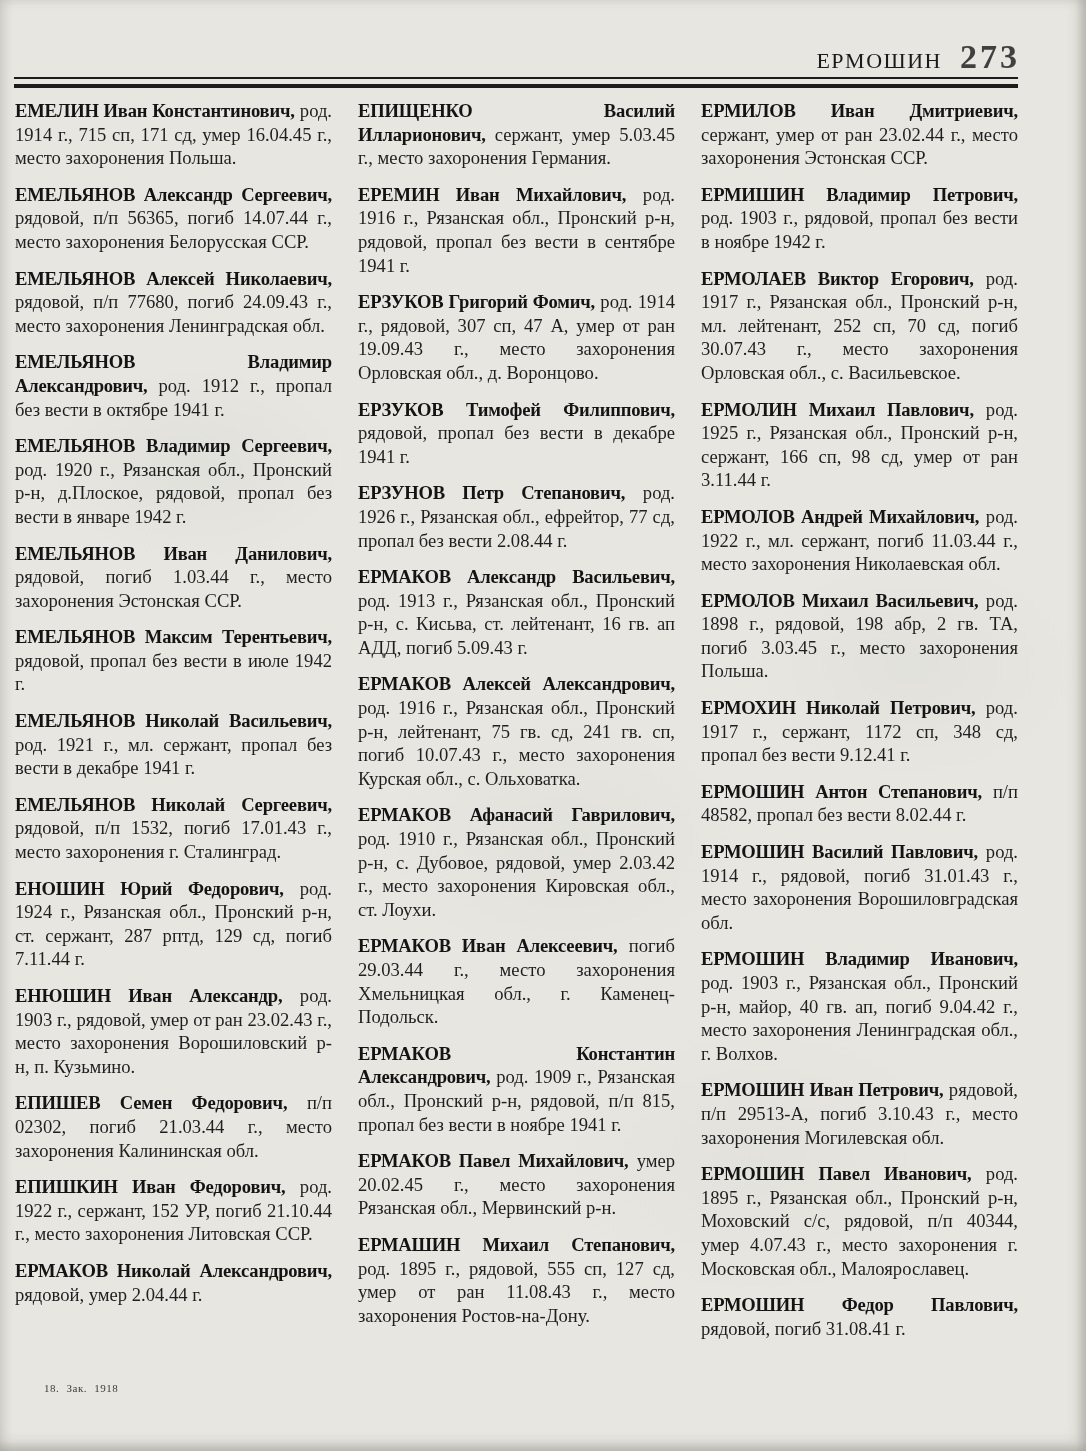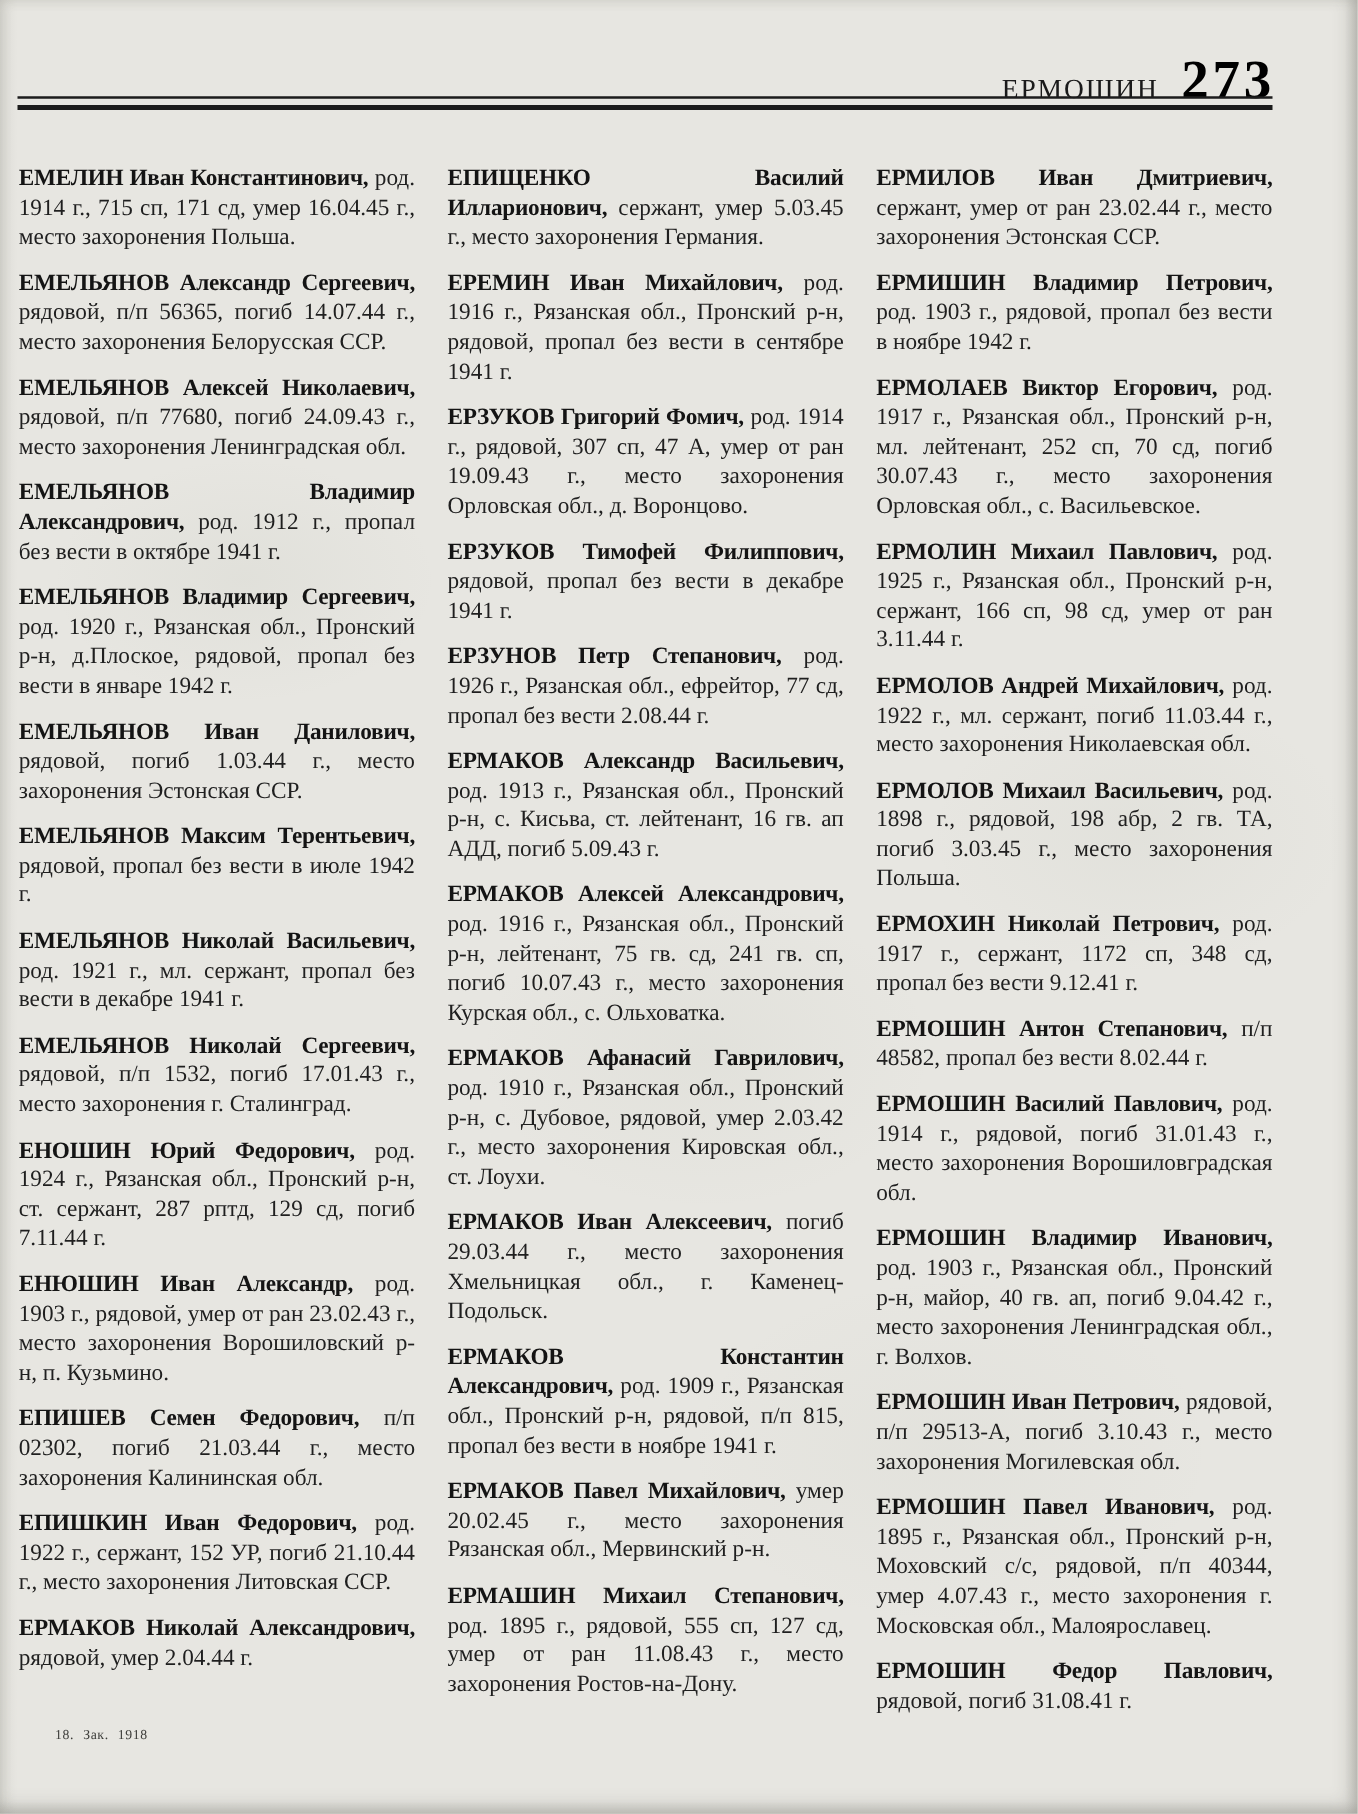--- a/index.html
+++ b/index.html
@@ -39,42 +39,41 @@
     display: flex;
     align-items: baseline;
     gap: 18px;
   }
   .head-word {
     font-size: 22px;
     letter-spacing: 1.5px;
     color: #1a1a1a;
   }
   .page-num {
-    font-size: 44px;
+    font-size: 34px;
     font-weight: 700;
     letter-spacing: 3px;
-    color: #000000;
+    color: #404040;
   }
   .rule {
     position: absolute;
     left: 14px;
     right: 68px;
     background: #1c1c1c;
   }
   .rule-thin  { top: 77px; height: 2px; }
   .rule-thick { top: 84px; height: 4px; }
 
   .columns {
     position: absolute;
     top: 99px;
     left: 15px;
     width: 1003px;
     display: flex;
     gap: 26px;
-    margin-top: 32px;
   }
   .col {
     flex: 1 1 0;
     min-width: 0;
   }
   .entry {
     margin: 0 0 13px 0;
     font-size: 18.6px;
     line-height: 23.6px;
     text-align: justify;

